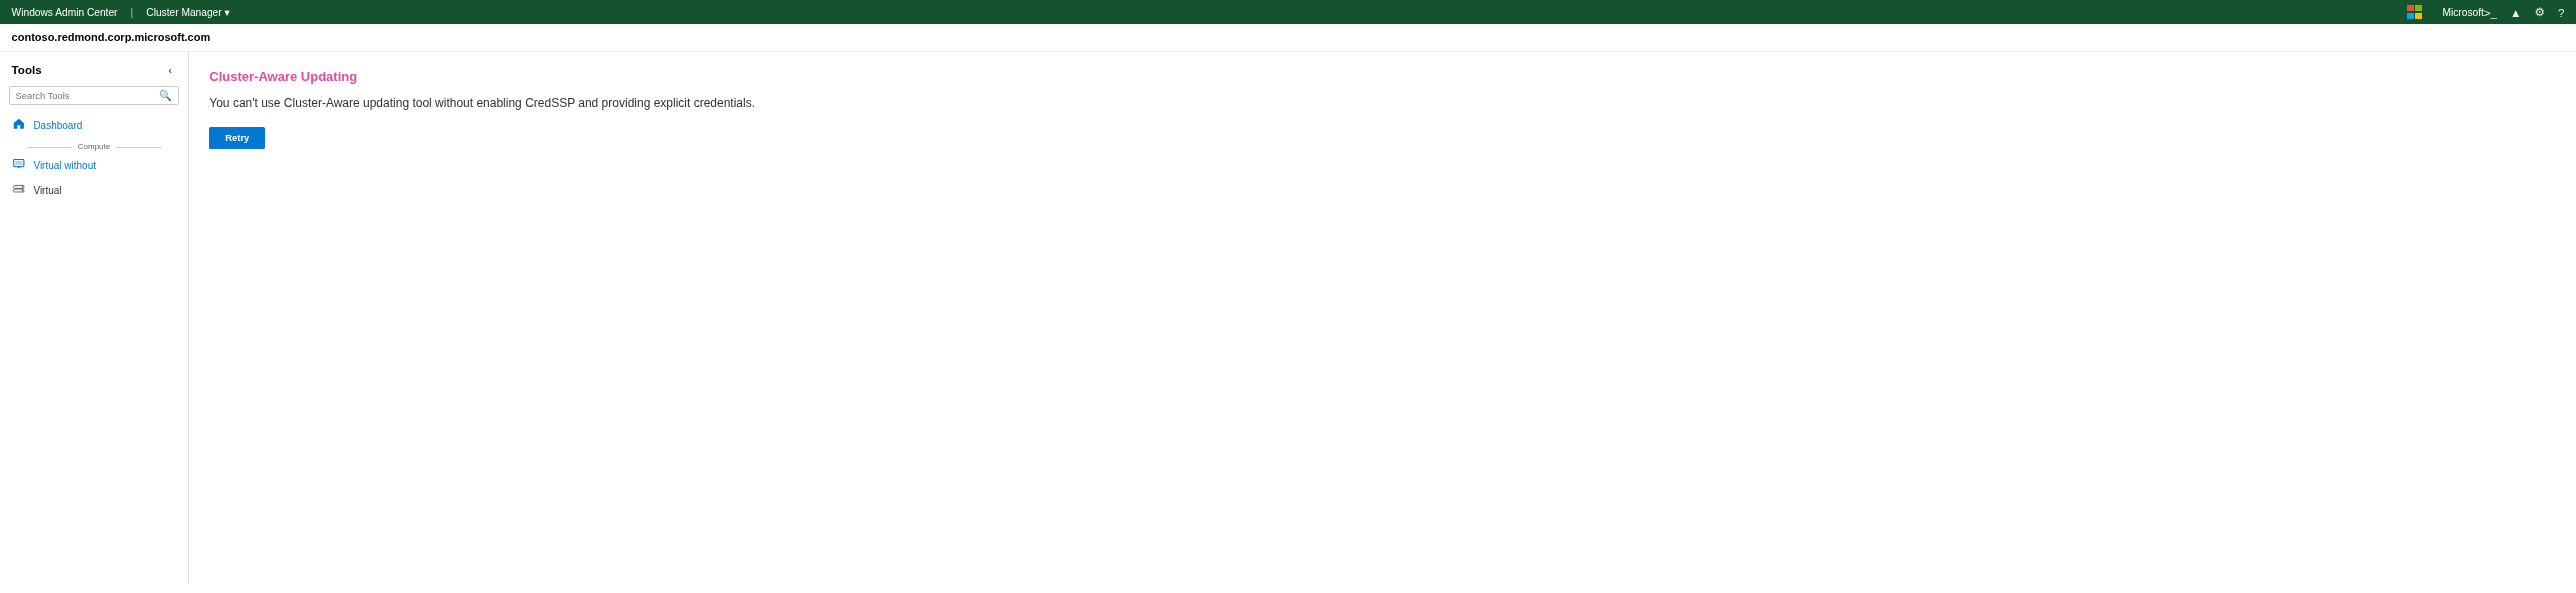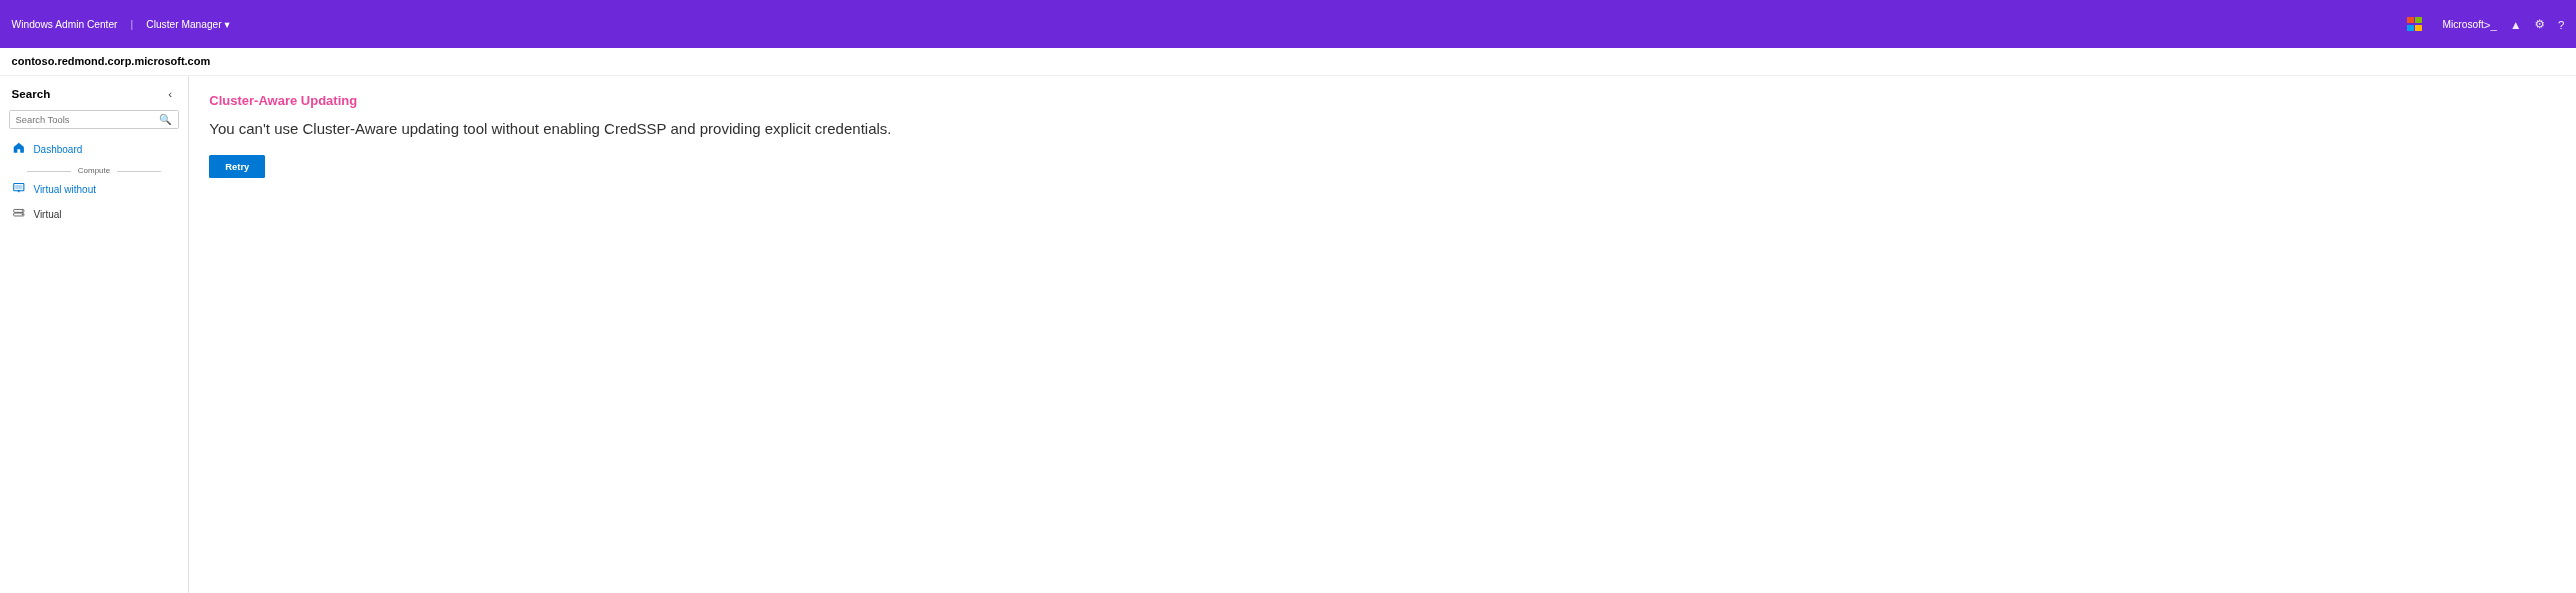--- a/index.html
+++ b/index.html
@@ -1,21 +1,21 @@
 <!DOCTYPE html>
 <html style="font-size:11.6px"><head>
   <meta charset="utf-8">
   <style>
     * { margin: 0; padding: 0; box-sizing: border-box; }
     body { font-family: 'Segoe UI', Arial, sans-serif; font-size: 10.2px; background: #fff; }
 
     
     .topnav {
-      background: #6d28d9;
-      height: 48px;
+      background: #14532d;
+      height: 24px;
       display: flex;
       align-items: center;
       padding: 0 11.6px;
       color: #fff;
     }
     .topnav-left {
       display: flex;
       align-items: center;
       gap: 7.3px;
       flex: 1;
@@ -185,21 +185,21 @@
       padding: 17.4px 20.3px;
       background: #fff;
     }
     .content-title {
       font-size: 13px;
       font-weight: 700;
       color: #ec4899;
       margin-bottom: 10.2px;
     }
     .content-message {
-      font-size: 15px;
+      font-size: 12px;
       color: #323130;
       margin-bottom: 14.5px;
       line-height: 1.5;
     }
     .retry-btn {
       background: #0078d4;
       color: #fff;
       border: none;
       padding: 5.8px 16px;
       font-size: 9.4px;
@@ -238,21 +238,21 @@
 </nav>
 
 <div class="breadcrumb-bar">
   <span>contoso.redmond.corp.microsoft.com</span>
 </div>
 
 <div class="main-layout">
 
   <aside class="sidebar">
     <div class="sidebar-header">
-      <span class="sidebar-title">Search</span>
+      <span class="sidebar-title">Tools</span>
       <button class="sidebar-collapse-btn">‹</button>
     </div>
     <div class="search-box">
       <input class="search-input" type="text" placeholder="Search Tools" style="">
       <span class="search-icon">🔍</span>
     </div>
 
     <div class="nav-item">
       <span class="nav-item-icon nav-item-icon-dashboard">
         

